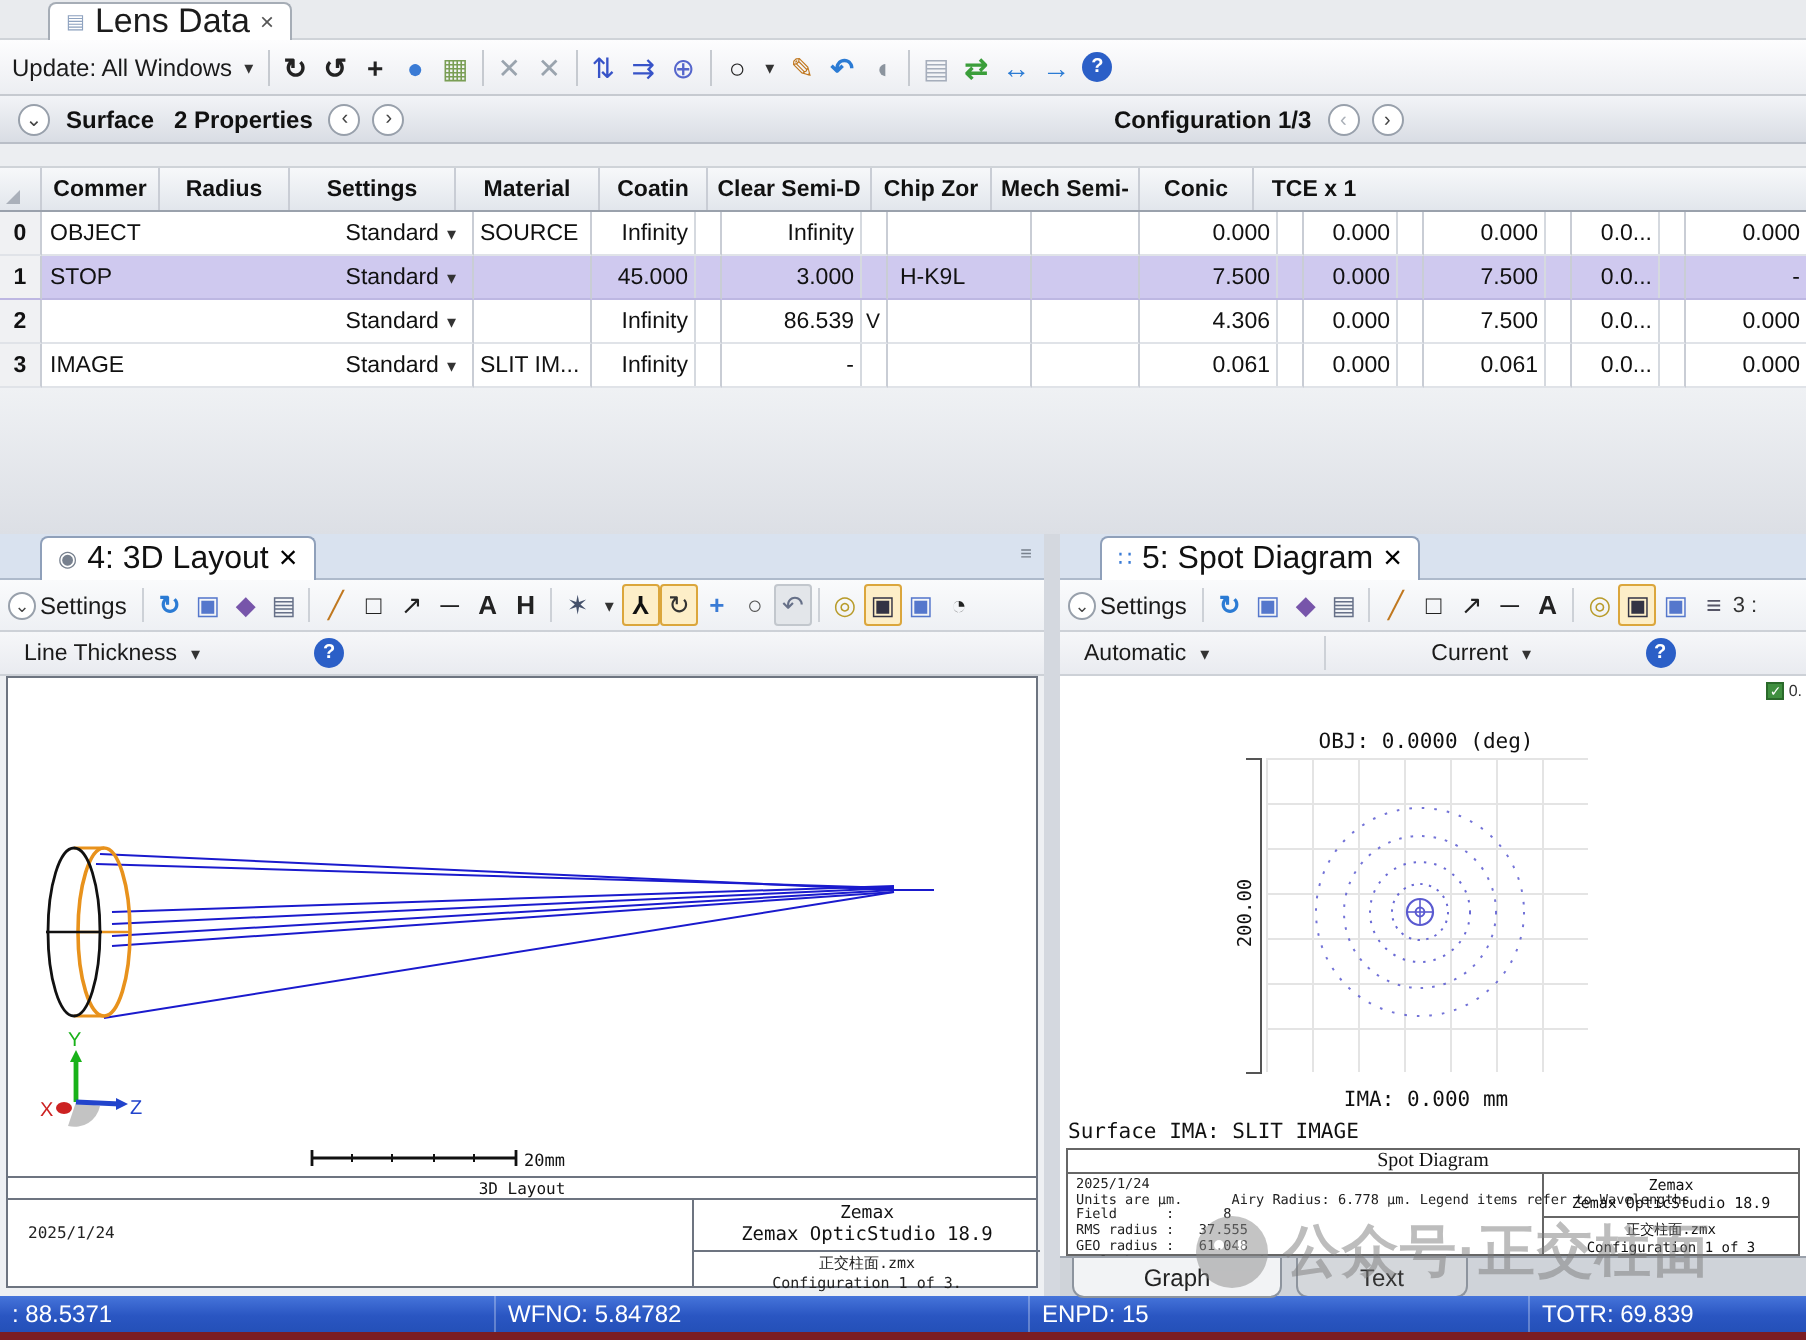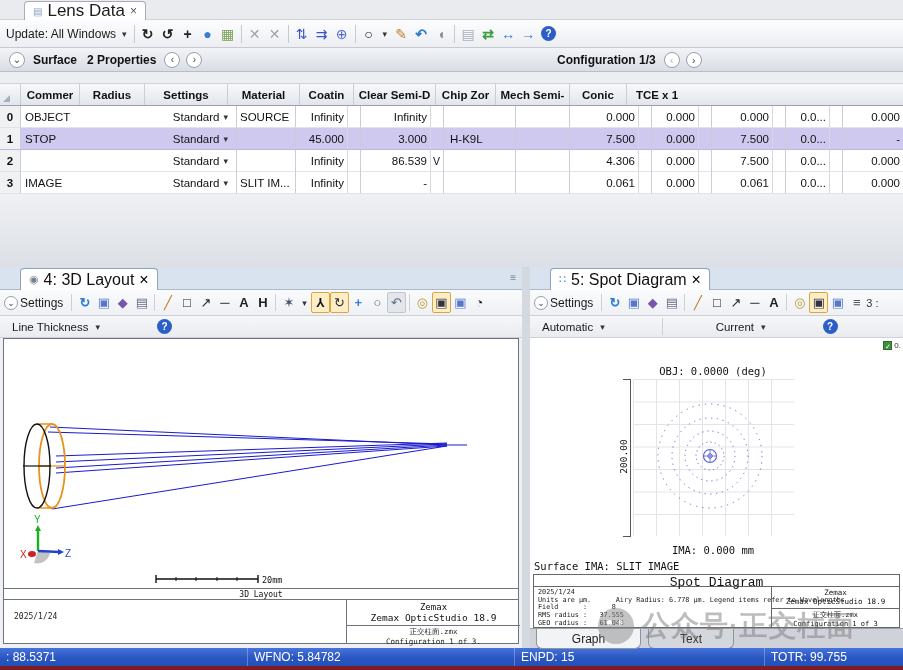--- a/index.html
+++ b/index.html
@@ -105,21 +105,21 @@
   .tick { position:absolute; width:8px; height:1px; background:#555; }
   #spot-grid { position:absolute; left:103px; top:41px; width:161px; height:157px;
     background-image:linear-gradient(#e4e4e4 1px, transparent 1px), linear-gradient(90deg,#e4e4e4 1px, transparent 1px);
     background-size:23px 22.5px; }
   #spot-ylabel { position:absolute; left:62px; top:113px; width:62px; text-align:center;
     font-family:"DejaVu Sans Mono", monospace; font-size:9.5px; color:#111; transform:rotate(-90deg); }
   #spot-ima { position:absolute; left:83px; top:206px; width:200px; text-align:center;
     font-family:"DejaVu Sans Mono", monospace; font-size:10.5px; color:#111; }
   #spot-surface-line { position:absolute; left:4px; top:222px; font-family:"DejaVu Sans Mono", monospace; font-size:10.5px; color:#111; }
   #spot-footer { position:absolute; left:3px; top:236px; width:367px; height:54px; border:1px solid #666; }
-  #sf-title { height:12px; border-bottom:1px solid #666; text-align:center; font-family:Liberation Mono, monospace; font-size:13px; color:#111; }
+  #sf-title { height:12px; border-bottom:1px solid #666; text-align:center; font-family:Liberation Serif, serif; font-size:10px; color:#111; }
   #sf-info { position:absolute; left:4px; top:14px; font-family:"DejaVu Sans Mono", monospace; font-size:6.8px; line-height:7.7px; color:#222; white-space:pre; }
   #sf-right { position:absolute; right:0; top:12px; width:128px; height:41px; border-left:1px solid #666; }
   #sf-brand { height:22px; border-bottom:1px solid #666; text-align:center; font-family:"DejaVu Sans Mono", monospace; color:#111; padding-top:1px; }
   #sf-brand .b1 { font-size:7.5px; } #sf-brand .b2 { font-size:7.5px; }
   #sf-file { text-align:center; font-family:"DejaVu Sans Mono", monospace; font-size:7px; color:#111; padding-top:1px; }
   #spot-bottom-tabs { position:absolute; left:0; top:361px; width:373px; height:20px; background:#cfd3d9; border-top:1px solid #9aa1ab; }
   .btab { position:absolute; top:0px; height:20px; border:1px solid #8d949e; border-top:none; display:flex; align-items:center; justify-content:center;
     font-size:12px; color:#222; border-radius:0 0 6px 6px; }
   .btab.graph { left:6px; width:105px; background:#f2f3f5; z-index:2; }
   .btab.text { left:118px; width:86px; background:#d4d7db; color:#333; }
@@ -573,21 +573,21 @@
     <div id="spot-bottom-tabs">
       <div class="btab graph">Graph</div>
       <div class="btab text">Text</div>
     </div>
   </div>
 
   <div id="status-bar" class="abs">
     <div class="sb-item sb-0">: 88.5371</div>
     <div class="sb-item sb-1">WFNO: 5.84782</div>
     <div class="sb-item sb-2">ENPD: 15</div>
-    <div class="sb-item sb-3">TOTR: 99.755</div>
+    <div class="sb-item sb-3">TOTR: 69.839</div>
   </div>
   <div id="red-strip" class="abs"></div>
 
   <div id="watermark" class="abs">
     <div id="wm-icon"></div>
     <div id="wm-text">公众号·正交柱面</div>
   </div>
 
 </div>
 

